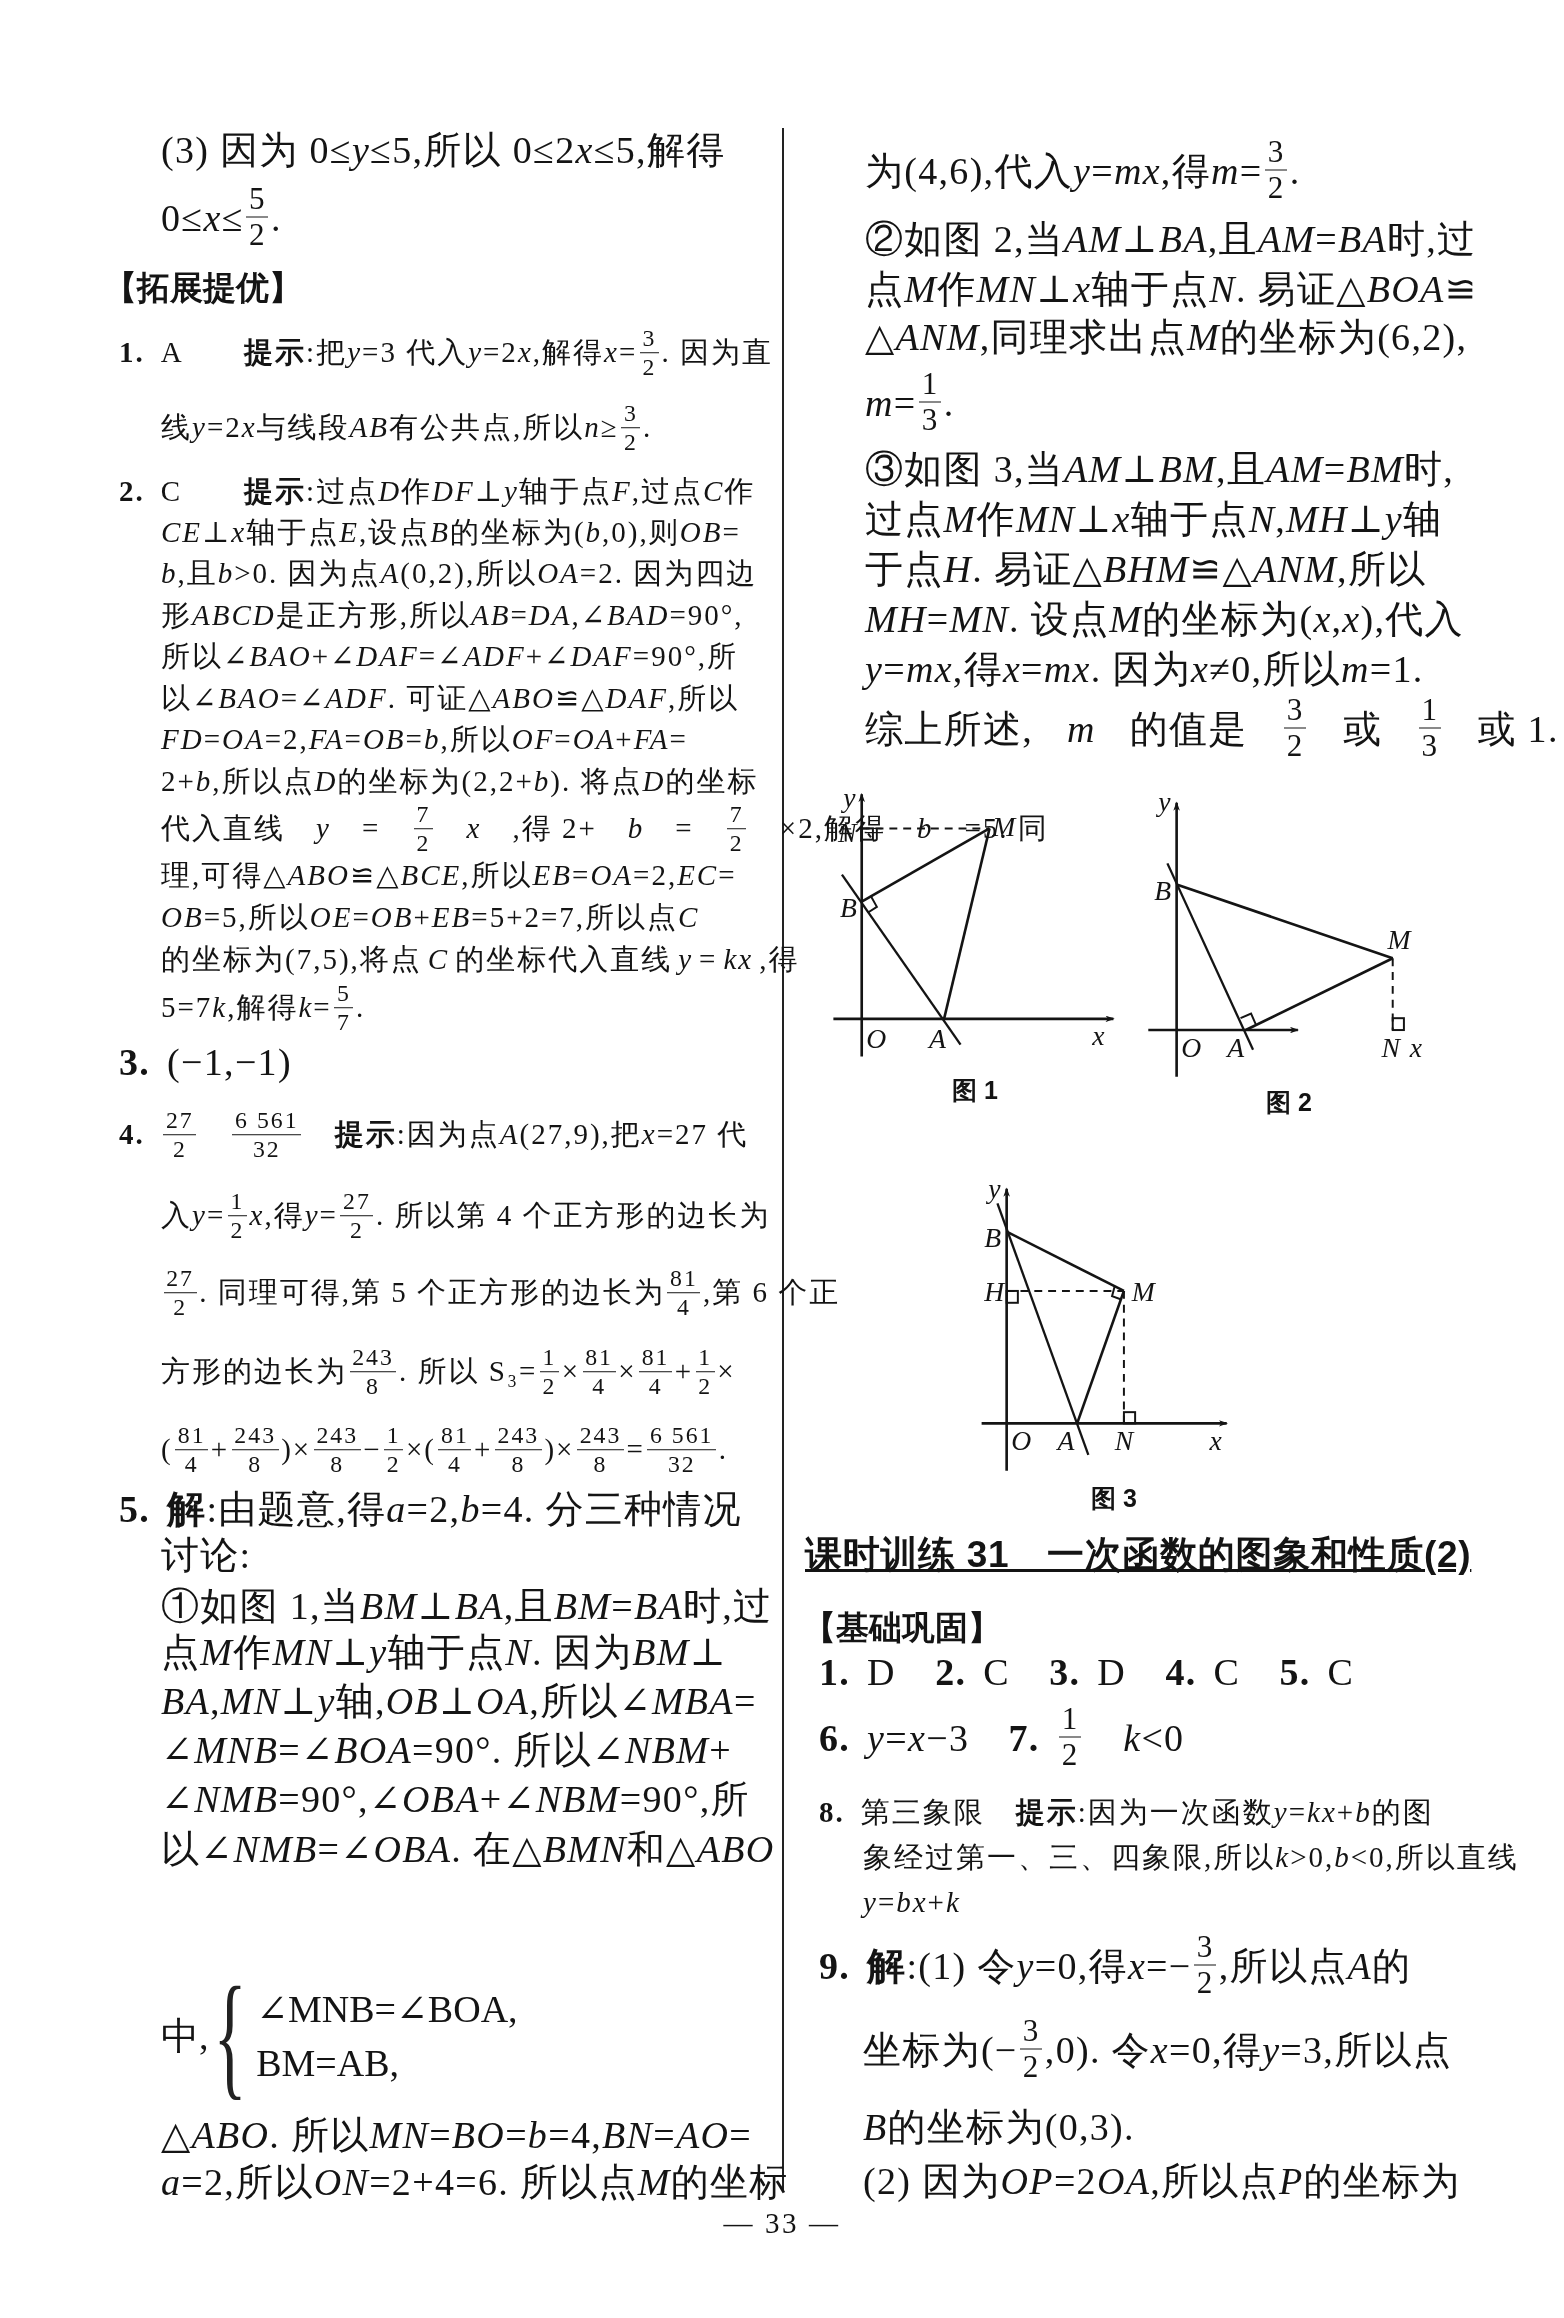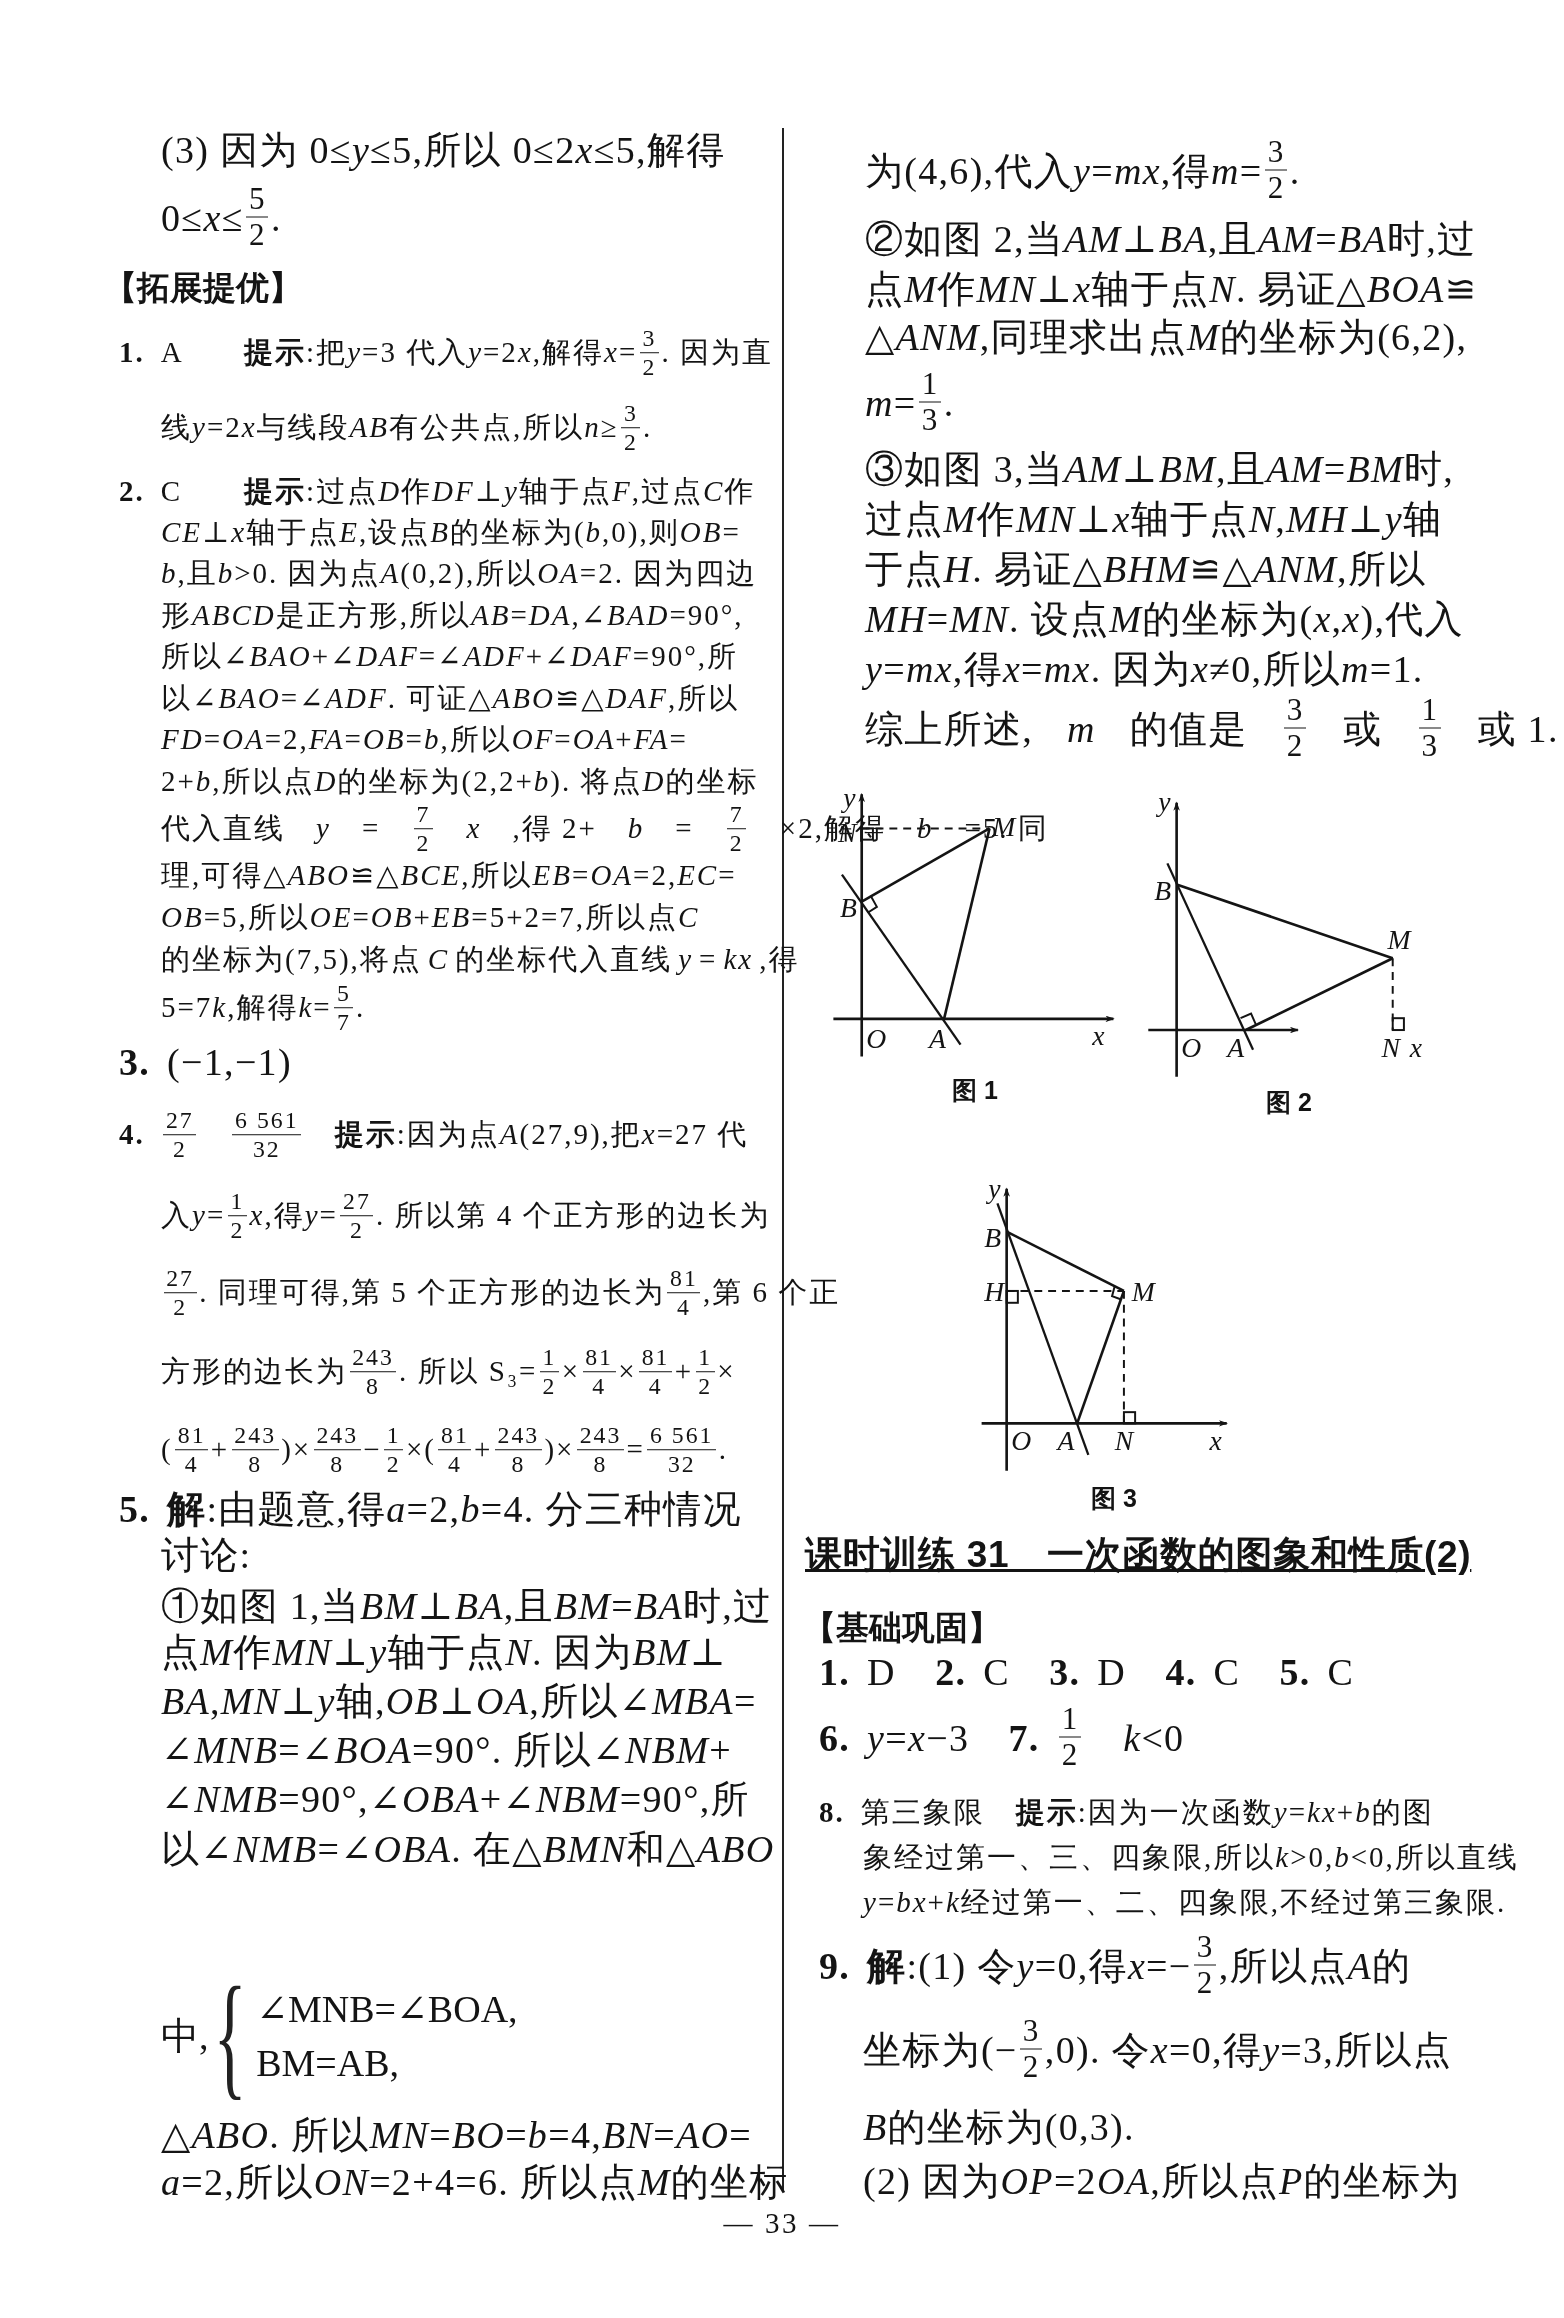--- a/index.html
+++ b/index.html
@@ -663,21 +663,20 @@
         <span>&gt;0,</span>
         <span class="it">b</span>
         <span>&lt;0,所以直线</span>
       </div>
       <div class="line hint" style="left: 863px; top: 1902px; transform: translateY(-50%);">
         <span class="it">y</span>
         <span>=</span>
         <span class="it">bx</span>
         <span>+</span>
         <span class="it">k</span>
-        <span> 经过第一、二、四象限,不经过第三象限.</span>
       </div>
       <div class="line big" style="left: 819px; top: 1965px; transform: translateY(-50%);">
         <span class="num">9.</span>
         <span class="bd">解</span>
         <span>:(1) 令 </span>
         <span class="it">y</span>
         <span>=0,得 </span>
         <span class="it">x</span>
         <span>=−</span>
         <span class="frac">

